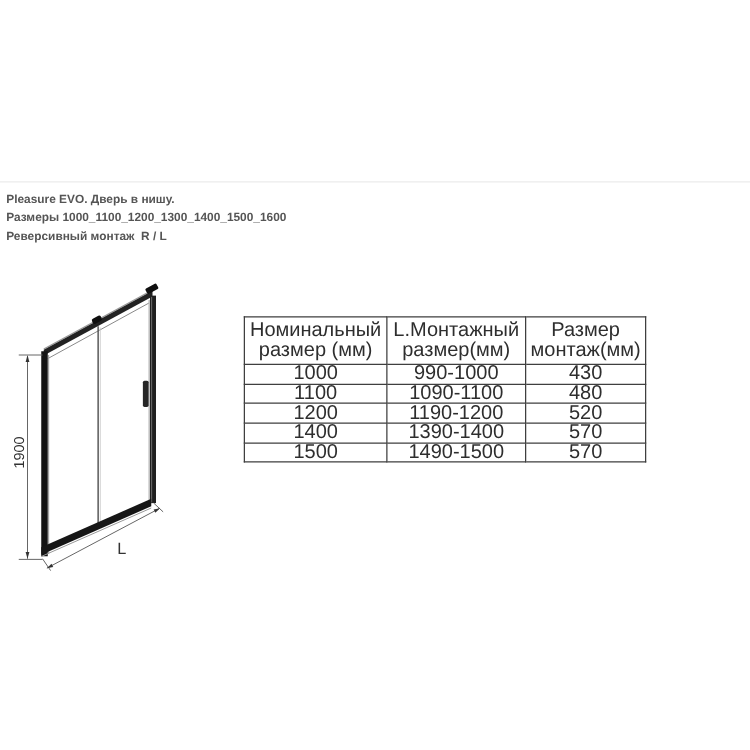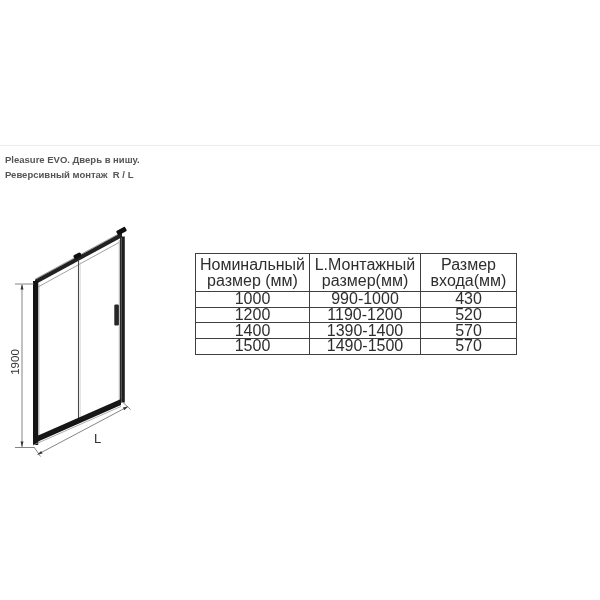--- a/index.html
+++ b/index.html
@@ -75,20 +75,21 @@
 </style>
 </head>
 <body>
 
 <div class="screen">
 
   <div class="top-divider"></div>
 
   <div class="header-block">
     <div class="hdr-line">Pleasure EVO. Дверь в нишу.</div>
+    <div class="hdr-line">Размеры 1000_1100_1200_1300_1400_1500_1600</div>
     <div class="hdr-line">Реверсивный монтаж  R / L</div>
   </div>
 
   <svg class="drawing-svg" viewBox="0 220 180 250">
 
     <line x1="38" y1="287" x2="119" y2="242.5" stroke="#8a8a8a" stroke-width="0.8"></line>
 
     <g>
       <line x1="35" y1="279.2" x2="122" y2="232" stroke="#999" stroke-width="0.9"></line>
       <polygon points="35,279.8 122,232.6 122,237.2 35,284.4" fill="#222"></polygon>
@@ -148,29 +149,34 @@
         <th class="col-nominal">
           <span>Номинальный</span>
           <span>размер (мм)</span>
         </th>
         <th class="col-mount">
           <span>L.Монтажный</span>
           <span>размер(мм)</span>
         </th>
         <th class="col-entry">
           <span>Размер</span>
-          <span>входа(мм)</span>
+          <span>монтаж(мм)</span>
         </th>
       </tr>
     </thead>
     <tbody>
       <tr>
         <td>1000</td>
         <td>990-1000</td>
         <td>430</td>
+      </tr>
+      <tr>
+        <td>1100</td>
+        <td>1090-1100</td>
+        <td>480</td>
       </tr>
       <tr>
         <td>1200</td>
         <td>1190-1200</td>
         <td>520</td>
       </tr>
       <tr>
         <td>1400</td>
         <td>1390-1400</td>
         <td>570</td>

